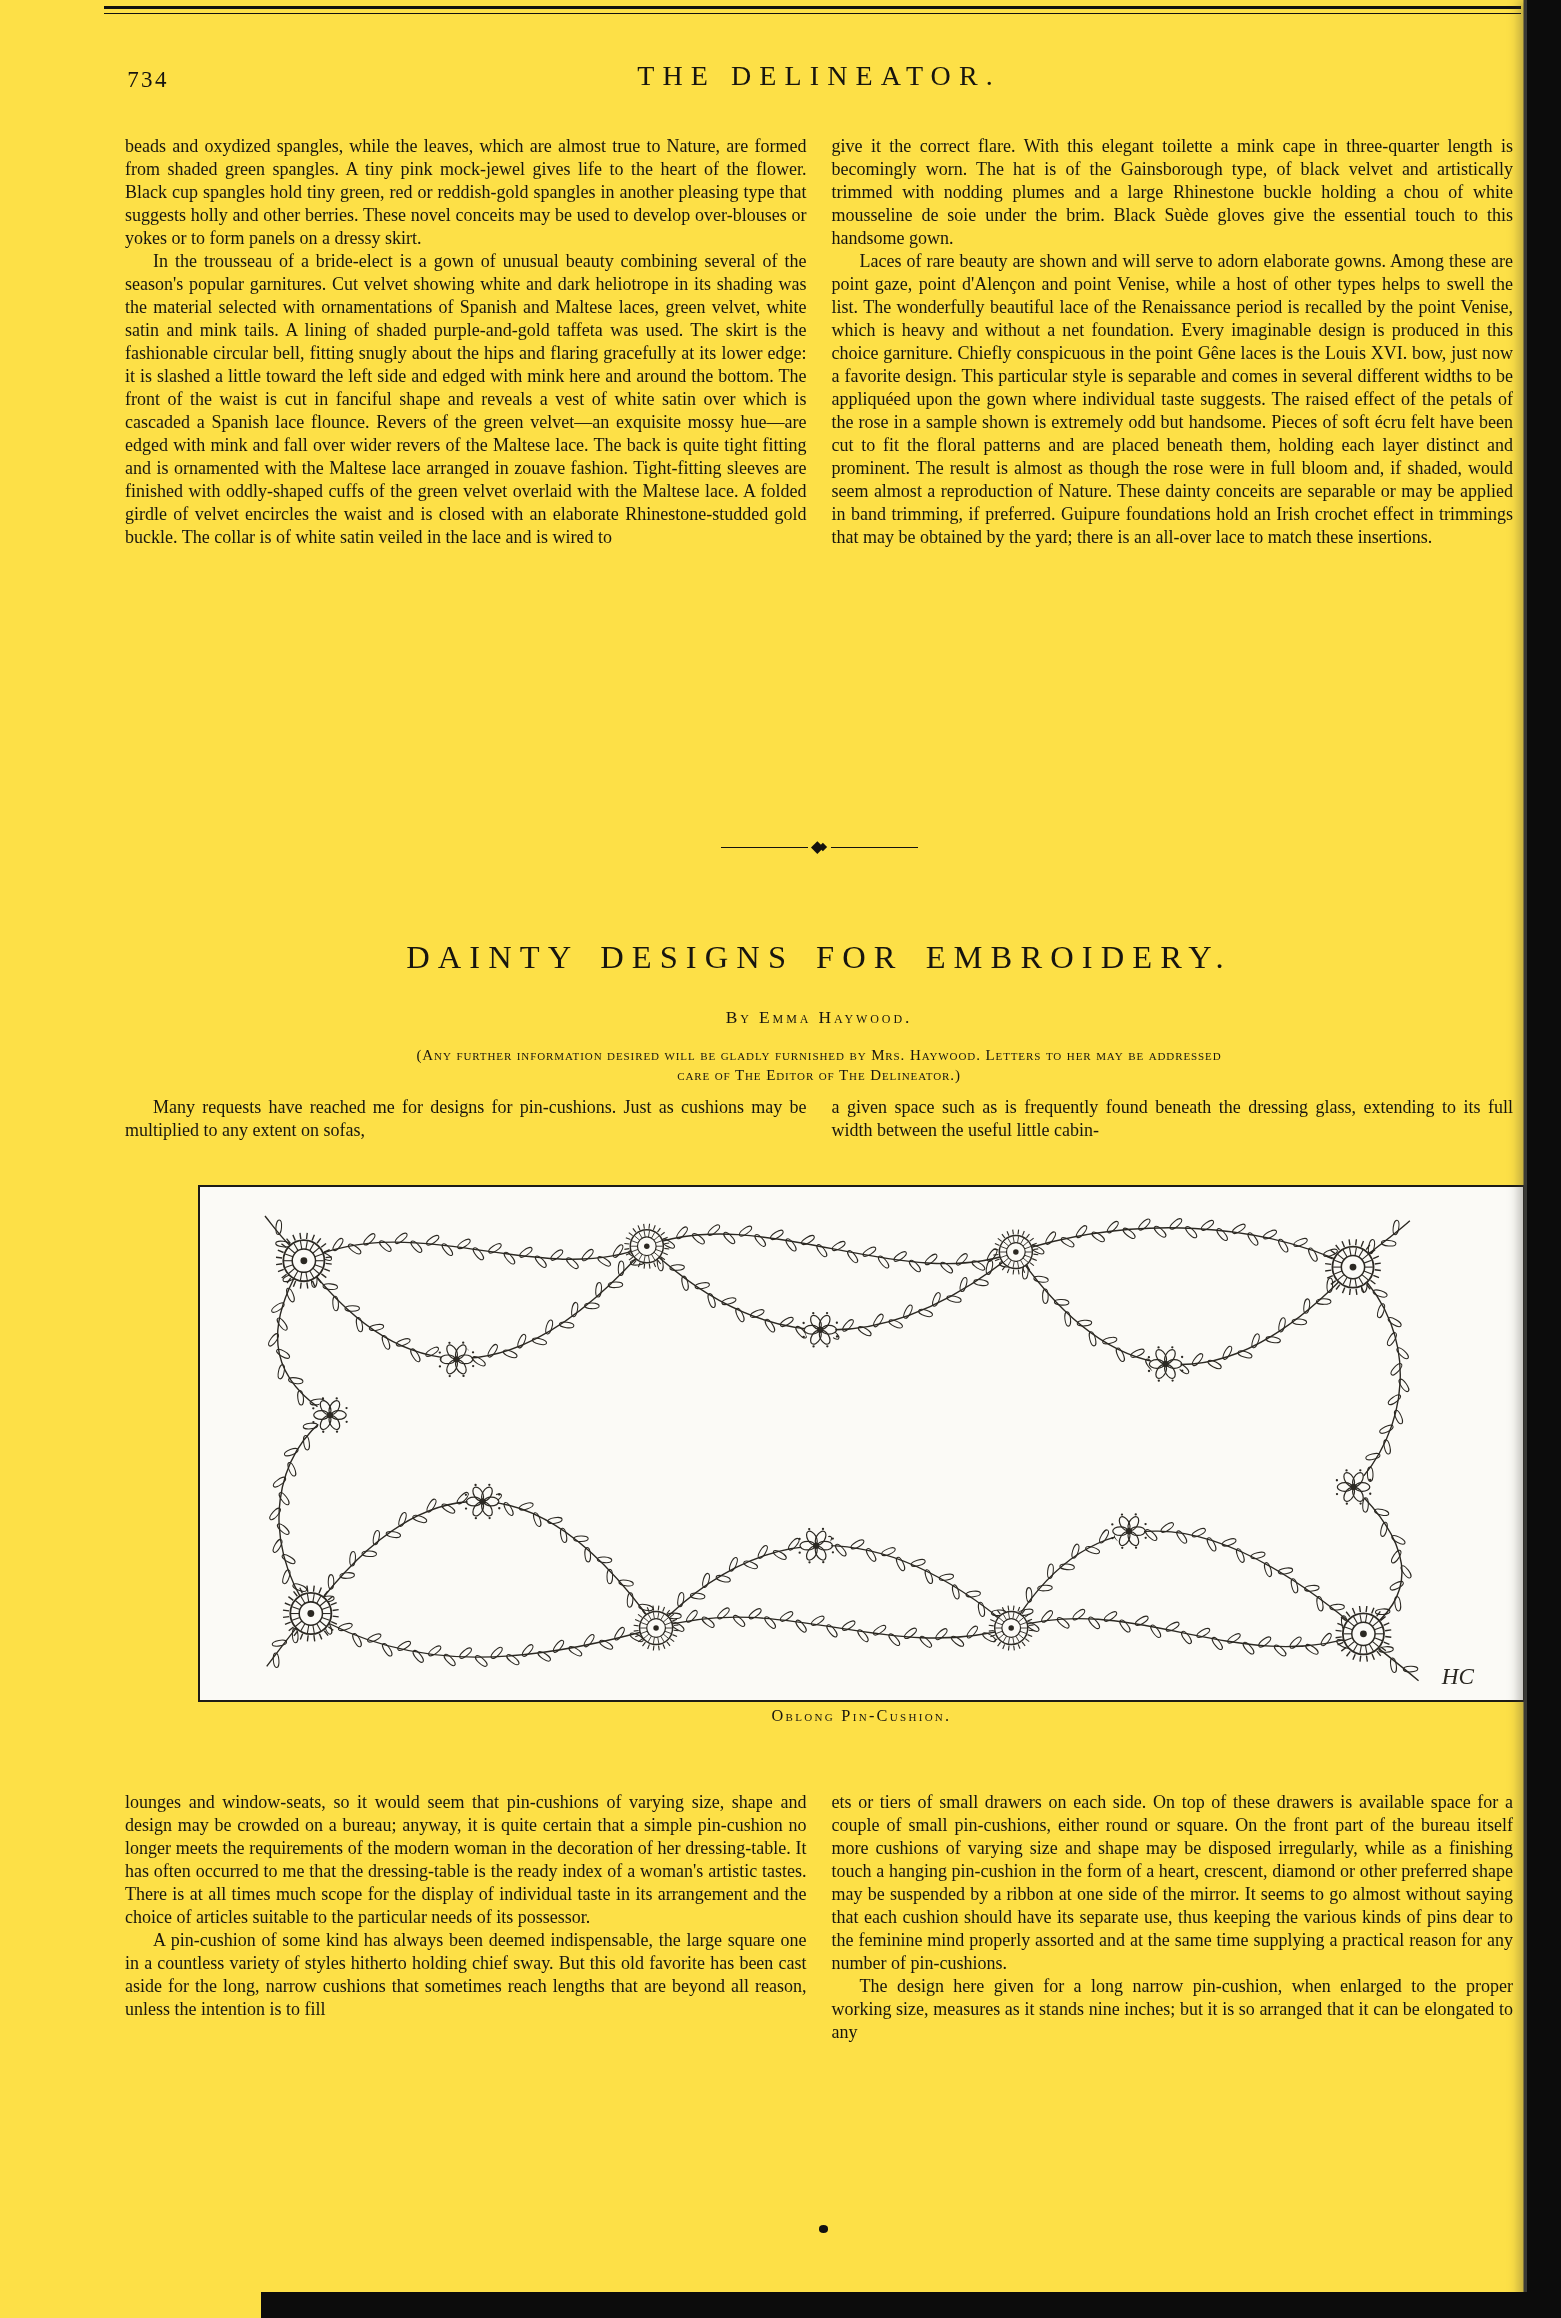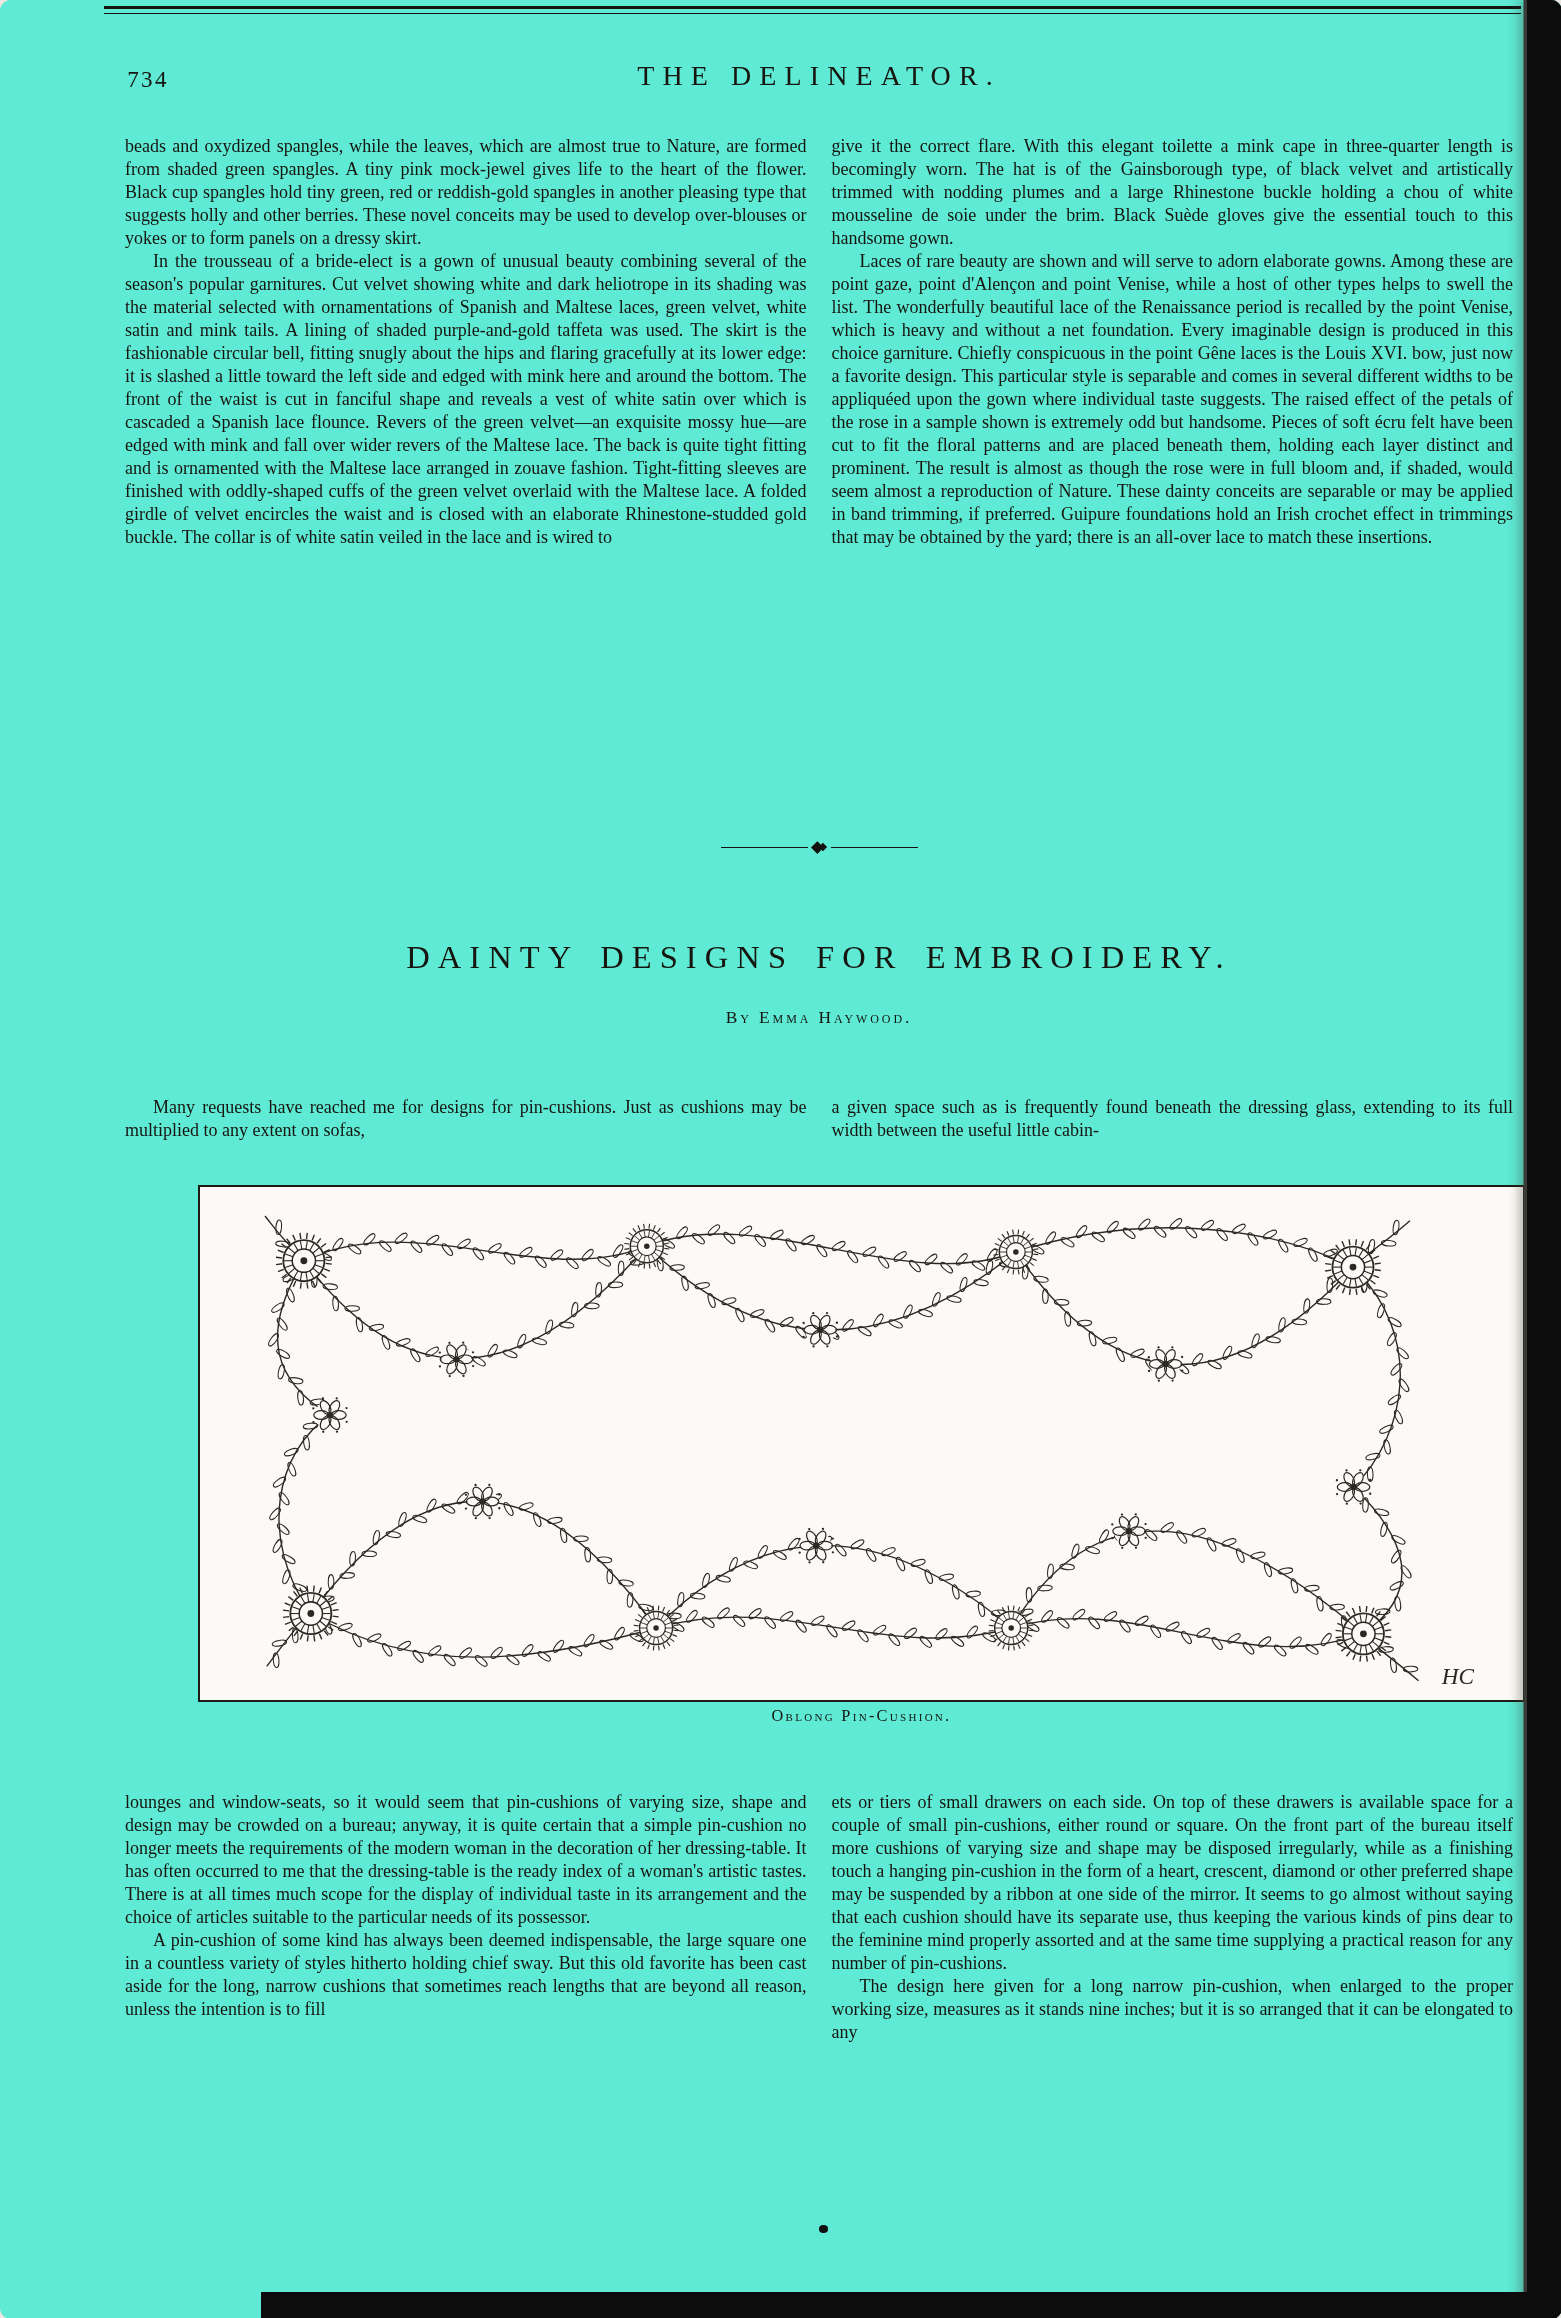--- a/index.html
+++ b/index.html
@@ -2,21 +2,21 @@
 <html style="font-size:9.3px"><head>
 <meta charset="utf-8">
 <style>
   html,body{margin:0;padding:0;}
   body{
     width:1562px;height:2319px;position:relative;overflow:hidden;
     background:#e9e7e0;
     font-family:"Liberation Serif","DejaVu Serif",serif;
     color:#17150f;
   }
-  .page{position:absolute;inset:0;background:#5eead4;overflow:hidden;border-radius:11px;}
+  .page{position:absolute;inset:0;background:#fde047;overflow:hidden;}
 
   
   .top-rule{position:absolute;top:5.8px;left:104px;right:41px;height:4.6px;
     border-top:3.5px solid #121210;border-bottom:1.2px solid #121210;}
   .edge-right{position:absolute;top:0;right:0;width:35px;height:100%;background:#0c0c0c;
     box-shadow:-3.5px 0 0 #3a3a36,-8.1px 0 10.4px rgba(60,58,50,.35);}
   .edge-bottom{position:absolute;left:261px;right:0;bottom:0;height:27px;background:#0c0c0c;}
   .print-dot{position:absolute;left:819px;top:2225px;width:8.7px;height:7.5px;background:#111;border-radius:50%;}
 
   
@@ -79,20 +79,24 @@
   <div class="divider">
     <span class="rule"></span>
     <span class="diamond"></span>
     <span class="diamond small"></span>
     <span class="rule"></span>
   </div>
 
   <section class="embroidery-head">
     <h2 class="sec-title">DAINTY DESIGNS FOR EMBROIDERY.</h2>
     <div class="byline">By Emma Haywood.</div>
+    <div class="note">
+      <div>(Any further information desired will be gladly furnished by Mrs. Haywood.  Letters to her may be addressed</div>
+      <div>care of The Editor of The Delineator.)</div>
+    </div>
   </section>
 
   <section class="columns intro">
     <p class="col indent">Many requests have reached me for designs for pin-cushions. Just as cushions may be multiplied to any extent on sofas,</p>
     <p class="col">a given space such as is frequently found beneath the dressing glass, extending to its full width between the useful little cabin-</p>
   </section>
 
   <figure class="emb-figure">
     <div class="frame">
       <svg id="embroidery-svg" viewBox="0 0 2280 884" preserveAspectRatio="xMidYMid meet">

